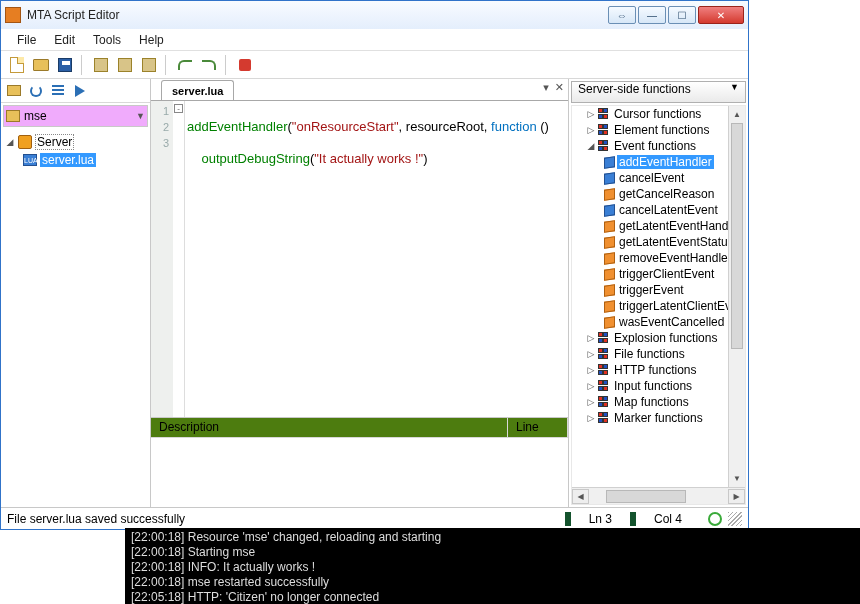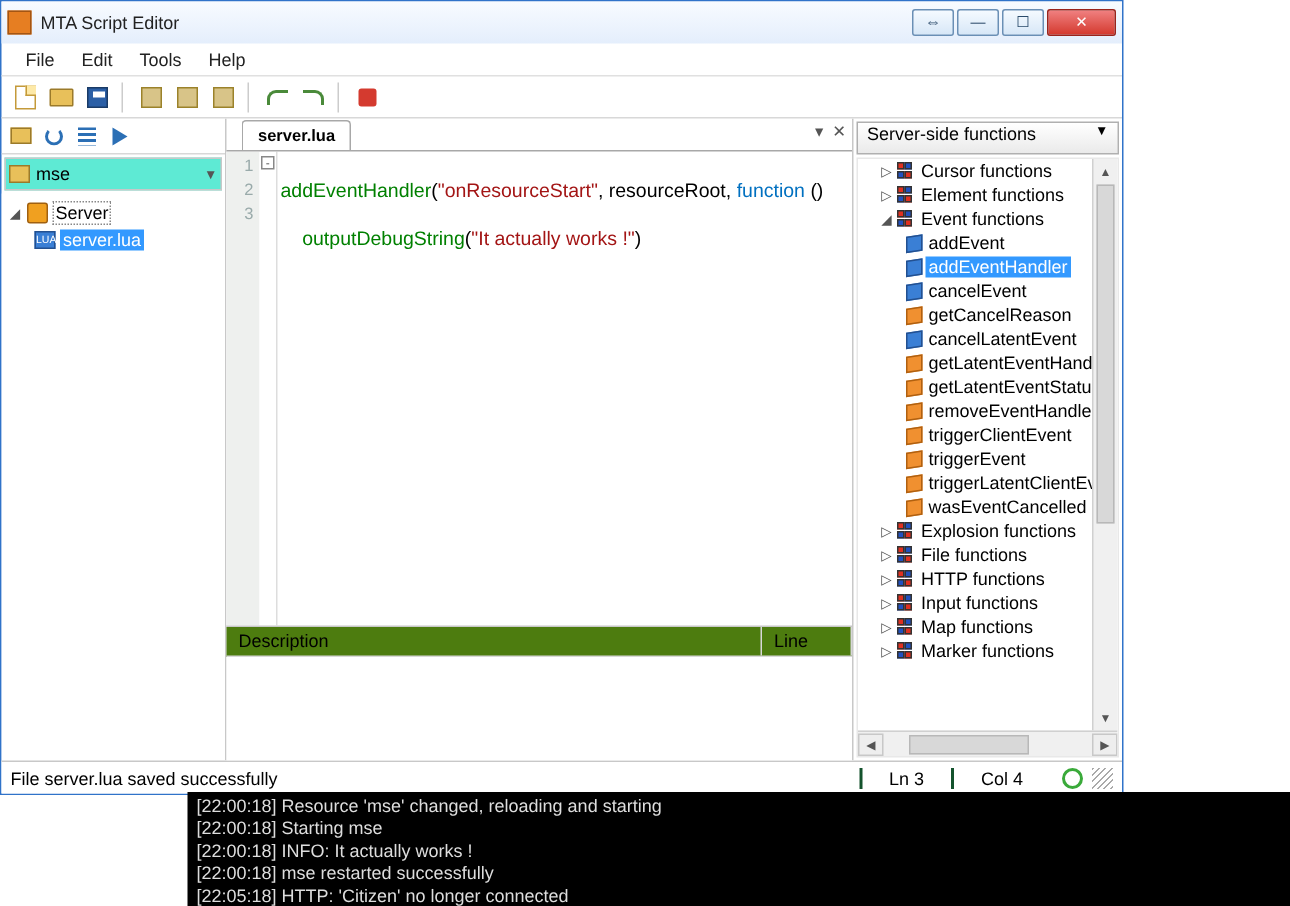--- a/index.html
+++ b/index.html
@@ -35,21 +35,21 @@
 
 
 .mainarea { flex:1; display:flex; overflow:hidden; }
 .left-pane { width:150px; border-right:1px solid #c8c8c8; display:flex; flex-direction:column; }
 .left-toolbar { height:24px; border-bottom:1px solid #d8d8d8; display:flex;align-items:center;gap:4px;padding:0 4px;}
 .lt-btn{width:18px;height:18px;display:flex;align-items:center;justify-content:center;}
 .icon-folder-sm{width:14px;height:11px;background:#e8c05a;border:1px solid #9b7a2a;}
 .icon-reload{width:12px;height:12px;border:2px solid #2b6fb5;border-radius:50%;border-top-color:transparent;}
 .icon-list{width:12px;height:12px;background:repeating-linear-gradient(#2b6fb5 0 2px,transparent 2px 4px);}
 .icon-play{width:0;height:0;border-left:10px solid #2b6fb5;border-top:6px solid transparent;border-bottom:6px solid transparent;}
-.project-combo{height:22px;border:1px solid #c8c8c8;margin:2px;display:flex;align-items:center;padding:0 2px;font-size:12px;background:#5eead4;}
+.project-combo{height:22px;border:1px solid #c8c8c8;margin:2px;display:flex;align-items:center;padding:0 2px;font-size:12px;background:#f0abfc;}
 .project-combo .pc-icon{width:14px;height:12px;background:#e8c05a;border:1px solid #9b7a2a;margin-right:4px;}
 .project-combo .pc-drop{margin-left:auto;font-size:9px;color:#555;}
 .tree{flex:1;padding:4px 2px;font-size:12px;background:#fff;}
 .tree-row{display:flex;align-items:center;height:18px;gap:3px;padding-left:2px;}
 .tree-row.indent1{padding-left:20px;}
 .tree-tri{font-size:9px;color:#555;width:10px;text-align:center;}
 .tree-server-icon{width:14px;height:14px;background:#f0a020;border:1px solid #a06010;border-radius:2px;}
 .tree-lua-icon{width:14px;height:12px;background:#3a7fd5;border:1px solid #235090;font-size:7px;color:#fff;text-align:center;line-height:11px;}
 .tree-sel{background:#3399ff;color:#fff;padding:0 2px;}
 .tree-sel-outline{border:1px dotted #888;padding:0 1px;}
@@ -95,21 +95,21 @@
 .ft-scroll .thumb{height:13px;background:#d8d8d8;border:1px solid #b8b8b8;margin:0 17px;flex:0 0 80px;}
 .ft-scroll .arr{width:17px;height:15px;border:1px solid #c8c8c8;background:#eee;display:flex;align-items:center;justify-content:center;font-size:8px;color:#555;}
 .ft-vscroll{position:absolute;top:0;right:0;bottom:17px;width:17px;border-left:1px solid #d0d0d0;background:#f0f0f0;}
 .ft-vscroll .arr{height:17px;display:flex;align-items:center;justify-content:center;font-size:8px;color:#555;}
 .ft-vscroll .track{position:absolute;top:17px;bottom:17px;left:2px;right:2px;}
 .ft-vscroll .vthumb{position:absolute;top:0;left:0;right:0;height:65%;background:#d8d8d8;border:1px solid #b8b8b8;}
 
 
 .statusbar{height:22px;border-top:1px solid #c8c8c8;display:flex;align-items:center;font-size:12px;padding:0 6px;background:#fff;}
 .statusbar .sb-fill{flex:1;}
-.statusbar .sb-cell{padding:0 18px;border-left:2px solid #14532d;}
+.statusbar .sb-cell{padding:0 18px;border-left:6px solid #14532d;}
 .sb-ok{width:14px;height:14px;border:2px solid #3aaa3a;border-radius:50%;margin-left:8px;}
 .sb-grip{width:14px;height:14px;margin-left:6px;background:repeating-linear-gradient(135deg,#aaa 0 1px,transparent 1px 3px);}
 
 
 .console{width:735px;height:76px;background:#000;color:#ddd;font-family:"Courier New",monospace;font-size:12px;white-space:pre;padding:2px 6px;margin-left:125px;position:absolute;top:528px;line-height:14px;}
 
 .cat-icon{display:inline-flex;flex-wrap:wrap;width:12px;height:12px;}
 .cat-icon span{width:5px;height:5px;border:1px solid #333;}
 .cat-icon .r{background:#e03020;}
 .cat-icon .b{background:#2050c0;}
@@ -264,24 +264,20 @@
               <span class="r"></span>
               <span class="b"></span>
               <span class="b"></span>
               <span class="r"></span>
             </span>
             <span class="ft-label">Event functions</span>
           </div>
 
         <div class="ft-row d2">
             <span class="ft-cube-b"></span>
-            <span class="ft-label">addEvent</span>
-          </div>
-        <div class="ft-row d2">
-            <span class="ft-cube-b"></span>
             <span class="ft-label ft-sel">addEventHandler</span>
           </div>
         <div class="ft-row d2">
             <span class="ft-cube-b"></span>
             <span class="ft-label">cancelEvent</span>
           </div>
         <div class="ft-row d2">
             <span class="ft-cube-o"></span>
             <span class="ft-label">getCancelReason</span>
           </div>

